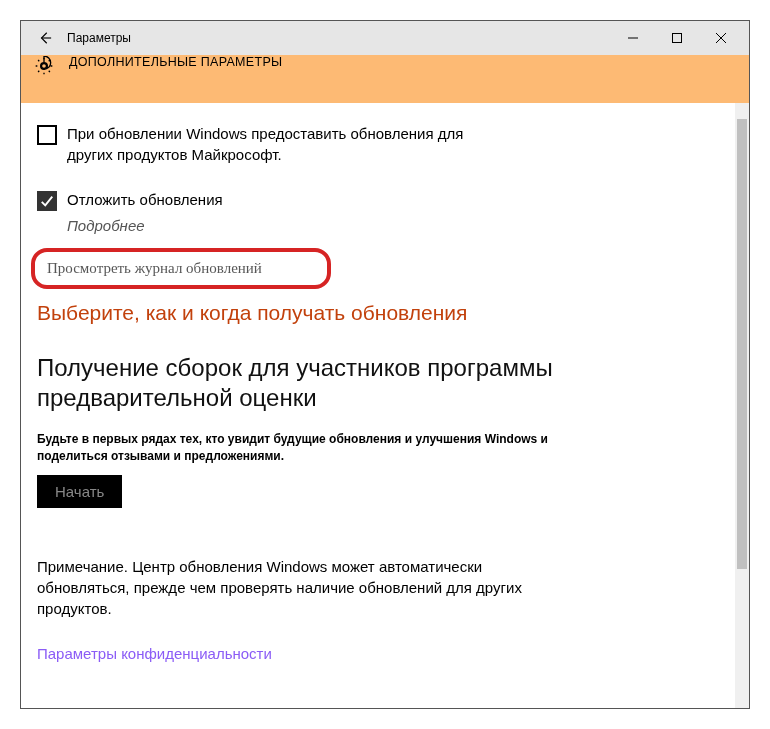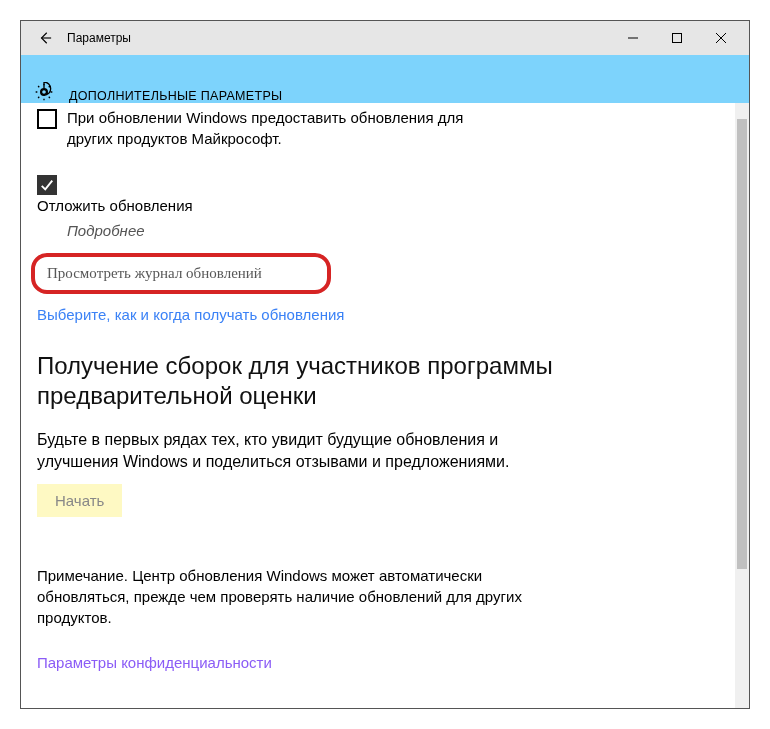--- a/index.html
+++ b/index.html
@@ -53,23 +53,23 @@
       display: flex;
       align-items: center;
       justify-content: center;
       font-size: 13px;
       color: #000;
       cursor: pointer;
     }
     .titlebar-btn svg { width: 10px; height: 10px; }
     .header-row {
       height: 48px;
-      background: #7dd3fc;
-      display: flex;
-      align-items: flex-end;
+      background: #fdba74;
+      display: flex;
+      align-items: flex-start;
       padding: 0 12px;
       flex-shrink: 0;
     }
     .gear-icon {
       width: 22px;
       height: 22px;
       display: flex;
       align-items: center;
       justify-content: center;
     }
@@ -84,20 +84,21 @@
       flex: 1;
       display: flex;
       overflow: hidden;
     }
     .content {
       flex: 1;
       padding: 4px 16px 16px 16px;
       overflow-y: auto;
       font-size: 15px;
       color: #000;
+      margin-top: 16px;
     }
     .scrollbar-track {
       width: 14px;
       background: #f0f0f0;
       position: relative;
     }
     .scrollbar-thumb {
       position: absolute;
       left: 2px;
       right: 2px;
@@ -136,57 +137,58 @@
       color: #000;
       max-width: 440px;
     }
     .sub-link {
       font-size: 15px;
       color: #555;
       margin-left: 30px;
       margin-bottom: 14px;
       font-style: italic;
     }
-    .second-check { margin-top: 24px; flex-direction: column; }
+    .second-check { margin-top: 24px; }
     .highlight-box {
       border: 4px solid #d62424;
       border-radius: 16px;
       padding: 8px 12px;
       margin: 8px 0 12px -6px;
       width: 300px;
       font-family: Liberation Serif, serif;
     }
     .highlight-text {
       font-size: 15px;
       color: #575757;
     }
     .plain-link {
-      font-size: 15px;
-      color: #3b82f6;
+      font-size: 21px;
+      color: #c2410c;
       margin-bottom: 28px;
     }
     .section-heading {
       font-size: 24px;
       font-weight: 300;
       line-height: 1.25;
       color: #111;
       margin-bottom: 18px;
       max-width: 540px;
     }
     .section-text {
-      font-size: 16px;
+      font-size: 12px;
       color: #000;
       line-height: 1.4;
       max-width: 520px;
       margin-bottom: 10px;
+      font-weight: bold;
     }
     .start-btn {
       display: inline-block;
       padding: 8px 18px;
-      background: #fef9c3;
+      background: #000000;
       color: #888;
       font-size: 15px;
       margin-bottom: 48px;
       border: none;
     }
     .note-text {
       font-size: 15px;
       color: #000;
       line-height: 1.4;
       max-width: 520px;

